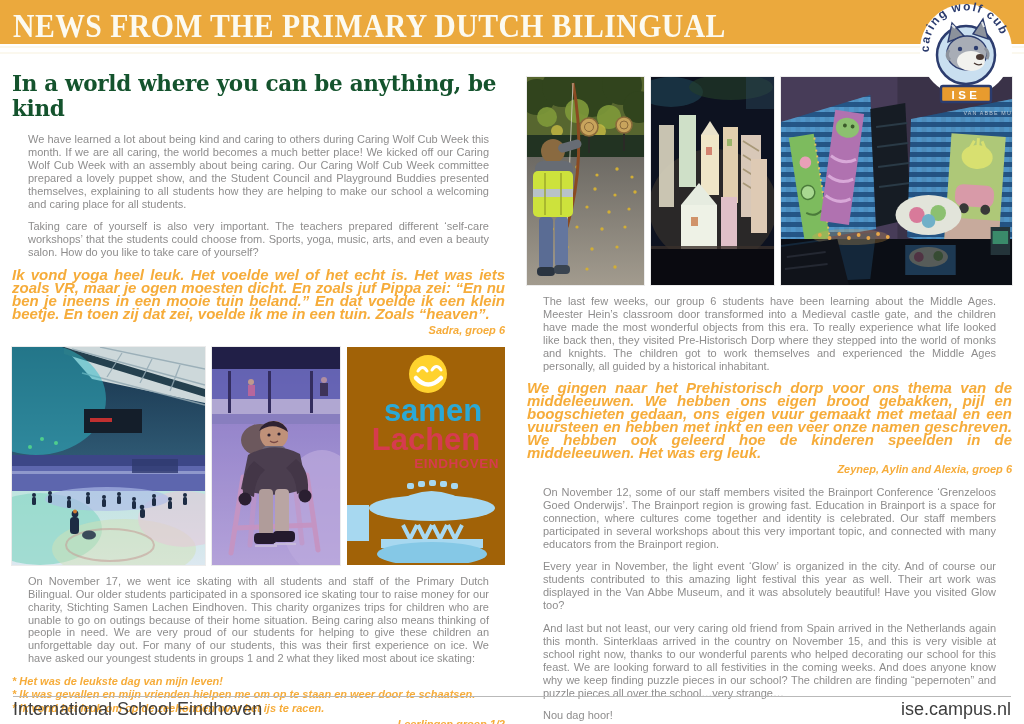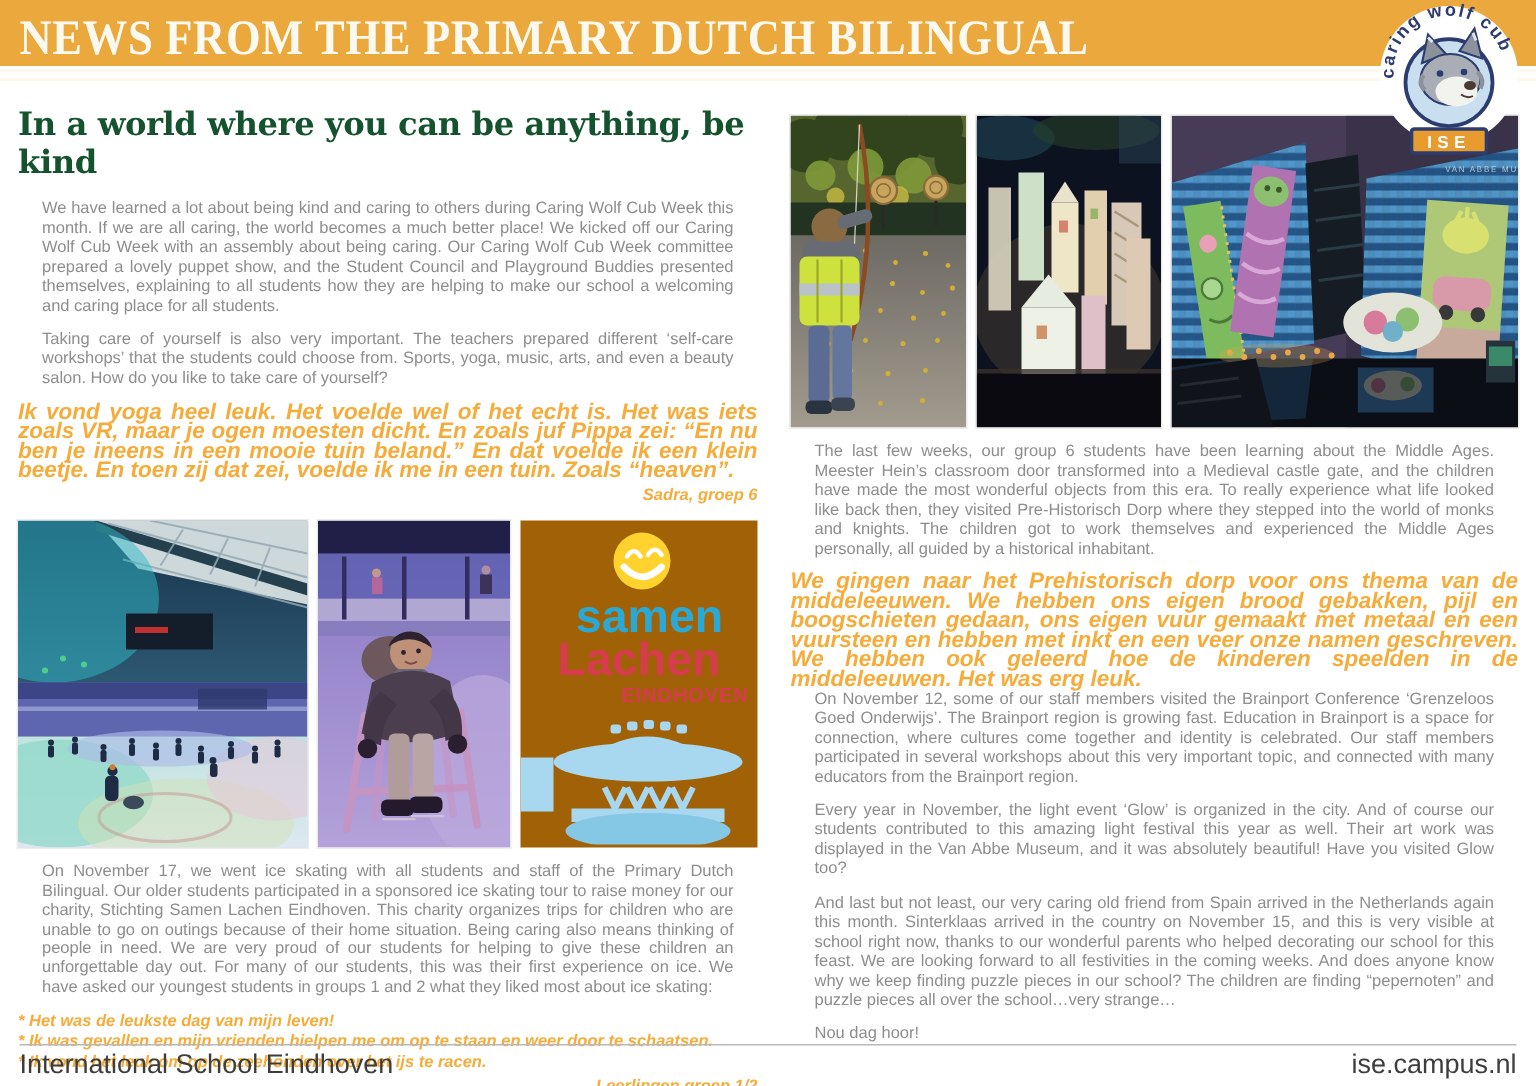--- a/index.html
+++ b/index.html
@@ -435,20 +435,21 @@
       </g>
       <polygon points="0,170 58,162 70,208 0,208" fill="#10131A"></polygon>
       <path d="M6 180 l40 -5 M4 192 l44 -5" stroke="#242832" stroke-width="2"></path>
       <rect x="216" y="150" width="20" height="28" fill="#24343A"></rect>
       <rect x="218" y="154" width="16" height="13" fill="#3A8A6A"></rect>
     </svg>
   </div>
 
   <p class="body-text">The last few weeks, our group 6 students have been learning about the Middle Ages. Meester Hein’s classroom door transformed into a Medieval castle gate, and the children have made the most wonderful objects from this era. To really experience what life looked like back then, they visited Pre-Historisch Dorp where they stepped into the world of monks and knights. The children got to work themselves and experienced the Middle Ages personally, all guided by a historical inhabitant.</p>
   <p class="quote">We gingen naar het Prehistorisch dorp voor ons thema van de middeleeuwen. We hebben ons eigen brood gebakken, pijl en boogschieten gedaan, ons eigen vuur gemaakt met metaal en een vuursteen en hebben met inkt en een veer onze namen geschreven. We hebben ook geleerd hoe de kinderen speelden in de middeleeuwen. Het was erg leuk.</p>
+  <p class="attr">Zeynep, Aylin and Alexia, groep 6</p>
   <p class="body-text">On November 12, some of our staff members visited the Brainport Conference ‘Grenzeloos Goed Onderwijs’. The Brainport region is growing fast. Education in Brainport is a space for connection, where cultures come together and identity is celebrated. Our staff members participated in several workshops about this very important topic, and connected with many educators from the Brainport region.</p>
   <p class="body-text">Every year in November, the light event ‘Glow’ is organized in the city. And of course our students contributed to this amazing light festival this year as well. Their art work was displayed in the Van Abbe Museum, and it was absolutely beautiful! Have you visited Glow too?</p>
   <p class="body-text">And last but not least, our very caring old friend from Spain arrived in the Netherlands again this month. Sinterklaas arrived in the country on November 15, and this is very visible at school right now, thanks to our wonderful parents who helped decorating our school for this feast. We are looking forward to all festivities in the coming weeks. And does anyone know why we keep finding puzzle pieces in our school? The children are finding “pepernoten” and puzzle pieces all over the school…very strange…</p>
   <p class="body-text">Nou dag hoor!</p>
 </section>
 
 <div class="footer">
   <span>International School Eindhoven</span>
   <span>ise.campus.nl</span>
 </div>

